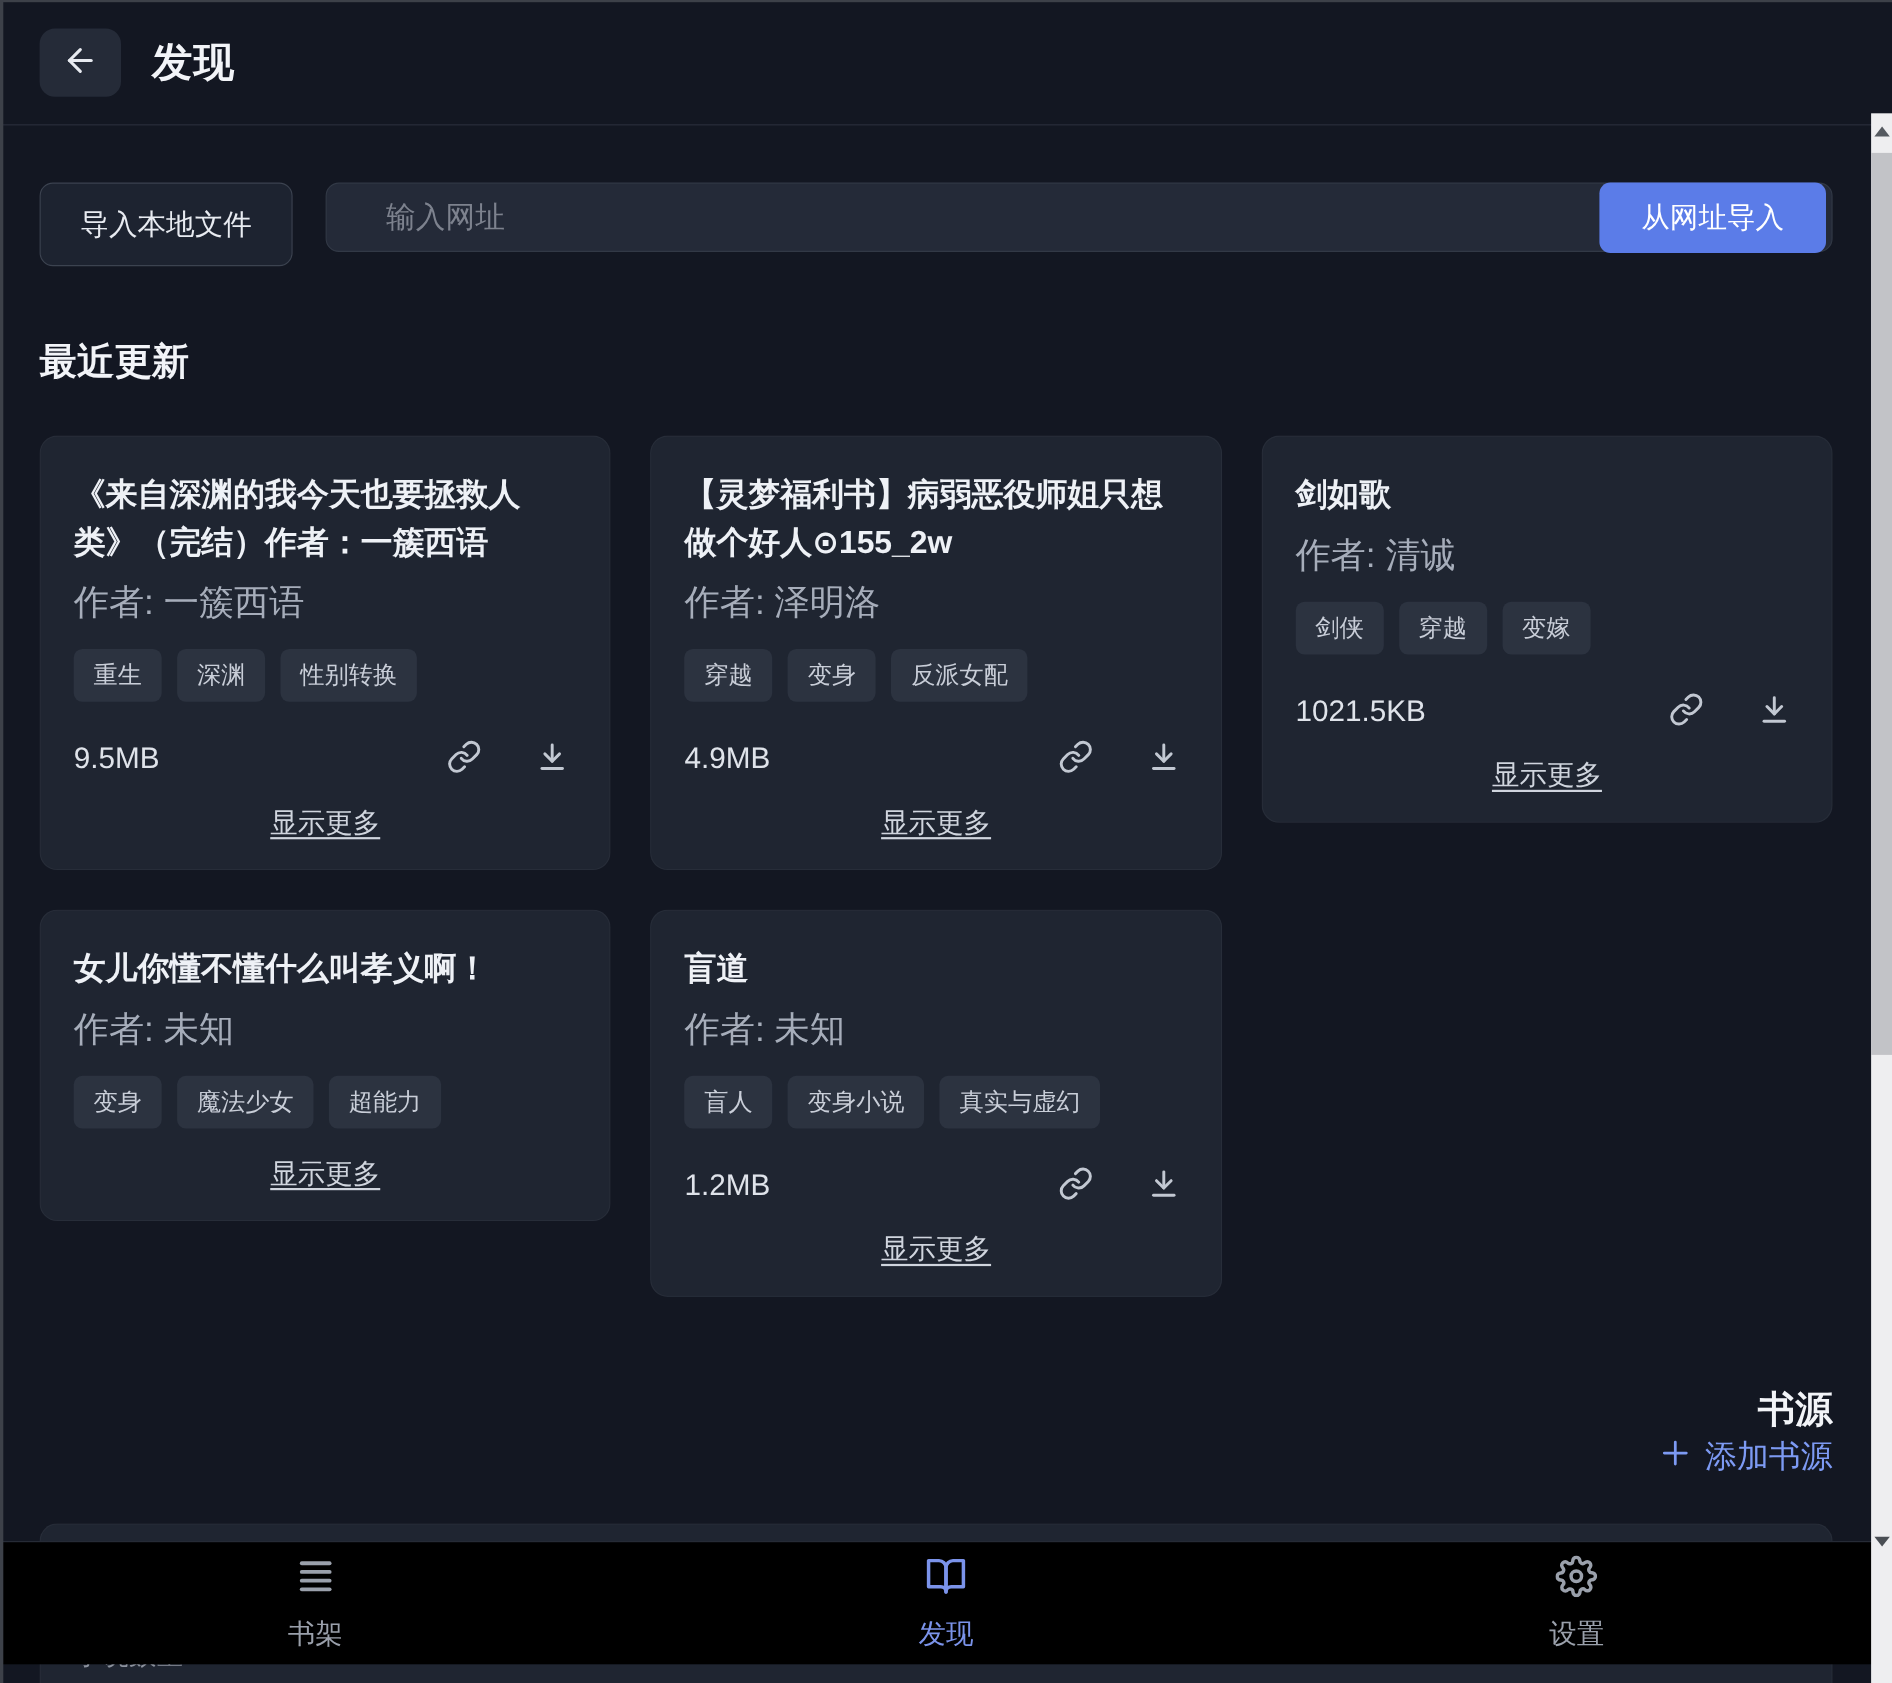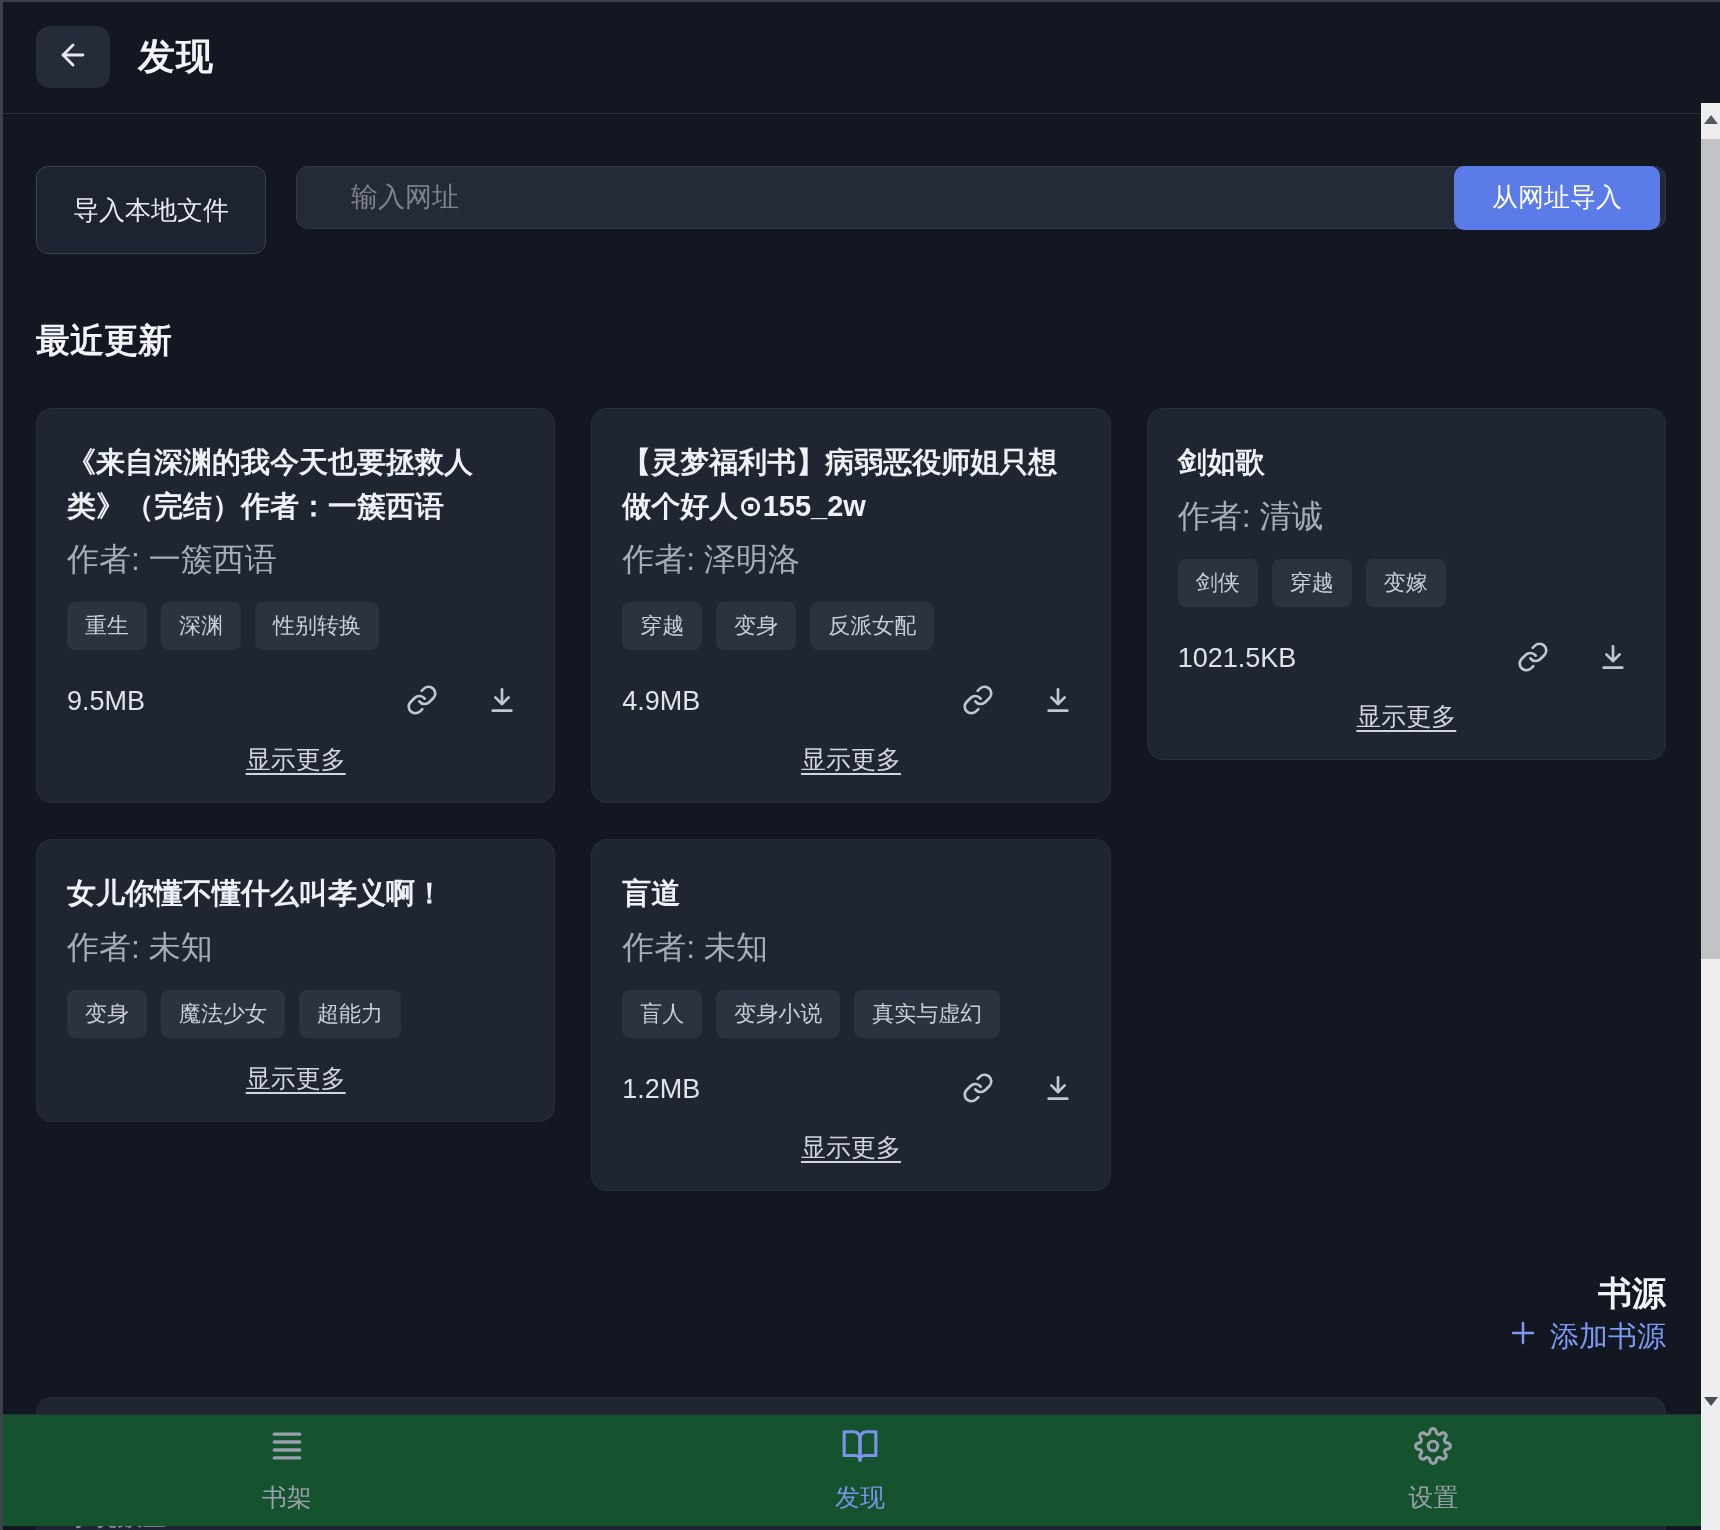--- a/index.html
+++ b/index.html
@@ -16,21 +16,21 @@
 
   
   .header { height:114px; border-bottom:1px solid #2b303c; display:flex; align-items:center; padding-left:36px; }
   .back-btn { width:74px; height:62px; background:#252b38; border:none; border-radius:14px;
               display:flex; align-items:center; justify-content:center; cursor:pointer; }
   .back-btn svg { width:34px; height:34px; stroke:#e7eaf0; }
   .page-title { font-size:37px; font-weight:bold; color:#f2f4f8; margin-left:28px; letter-spacing:1px; }
 
   
   .toolbar { display:flex; gap:30px; margin:52px 54px 0 36px; }
-  .btn-local { height:88px; padding:0 36px; background:#1d2330; border:1px solid #3c4350; border-radius:12px;
+  .btn-local { height:76px; padding:0 36px; background:#1d2330; border:1px solid #3c4350; border-radius:12px;
                color:#e8ebf1; font-size:26px; cursor:pointer; font-family:inherit; }
   .url-wrap { flex:1; height:63px; background:#242a38; border:1px solid #323946; border-radius:12px;
               display:flex; align-items:center;padding-left:24px; }
   .url-input { flex:1; height:100%; background:transparent; border:none; outline:none;
                padding:0 30px; font-size:27px; color:#dfe3ea; font-family:inherit; }
   .url-input::placeholder { color:#7d828e; }
   .btn-import-url { height:64px; margin:5px 5px 5px 0; padding:0 38px; border:none; border-radius:10px;
                     background:#5b7ce8; color:#ffffff; font-size:26px; cursor:pointer; font-family:inherit; }
 
   
@@ -64,21 +64,21 @@
                  padding:44px 46px 0 30px; display:flex; justify-content:space-between;flex-direction:column; }
   .source-name { font-size:28px; color:#eef1f6; }
   .source-count { margin-top:26px; font-size:25px; color:#8d939f; display:flex; }
   .source-count .cnt { margin-left:18px; }
   .source-controls { display:flex; align-items:center; gap:56px; margin-top:14px; }
   .view-all { color:#7d9af3; font-size:29px; cursor:pointer; }
   .src-refresh svg { width:34px; height:34px; stroke:#7d9af3; }
   .src-delete svg { width:34px; height:34px; stroke:#e0737c; }
 
   
-  .navbar { position:absolute; left:0; bottom:4px; width:1720px; height:112px; background:#14532d;
+  .navbar { position:absolute; left:0; bottom:17px; width:1720px; height:112px; background:#000000;
             border-top:1px solid #2b303c; display:flex; z-index:40; }
   .nav-item { flex:1; display:flex; flex-direction:column; align-items:center; justify-content:center;
               gap:12px; cursor:pointer; color:#9aa0ab; }
   .nav-item svg { width:38px; height:38px; stroke:#9aa0ab; }
   .nav-label { font-size:25px; }
   .nav-item.active { color:#7b93ea; }
   .nav-item.active svg { stroke:#7b93ea; }
 
   
   .scrollbar { position:absolute; right:0; top:103px; width:19px; height:1427px; background:#eeeef0; z-index:60; }

